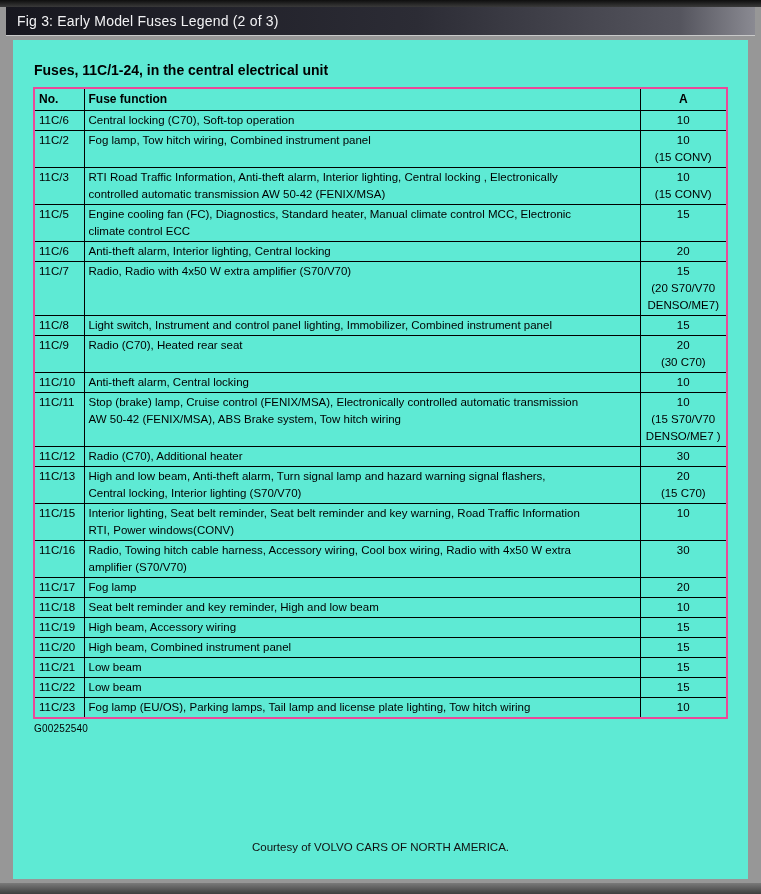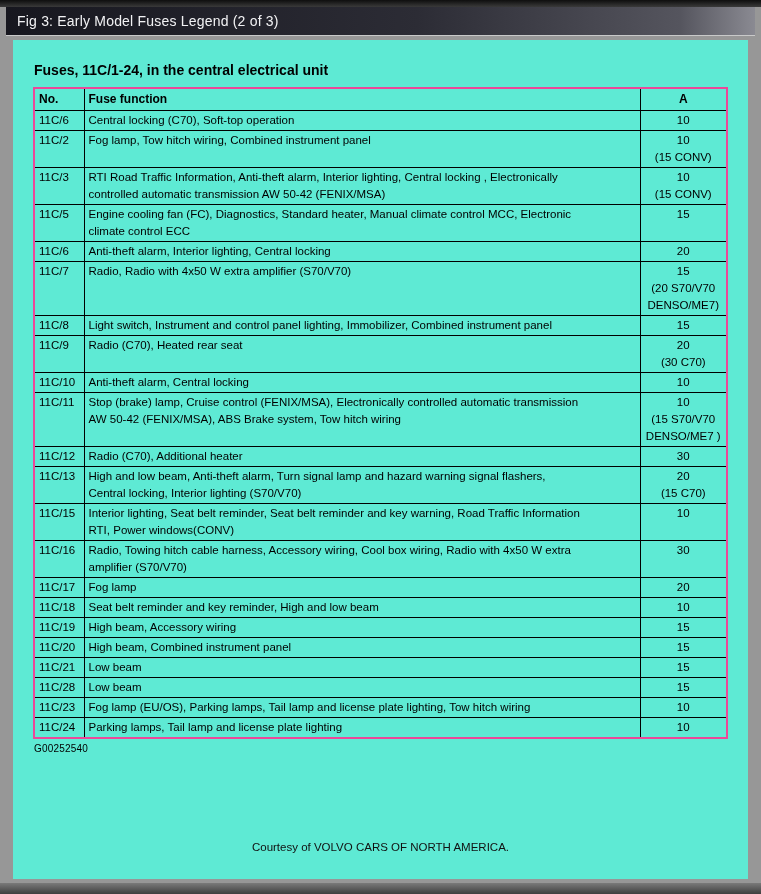--- a/index.html
+++ b/index.html
@@ -212,34 +212,29 @@
             <td class="col-no">11C/20</td>
             <td class="col-fn">High beam, Combined instrument panel</td>
             <td class="col-amp">15</td>
           </tr>
           <tr>
             <td class="col-no">11C/21</td>
             <td class="col-fn">Low beam</td>
             <td class="col-amp">15</td>
           </tr>
           <tr>
-            <td class="col-no">11C/28</td>
+            <td class="col-no">11C/22</td>
             <td class="col-fn">Low beam</td>
             <td class="col-amp">15</td>
           </tr>
           <tr>
             <td class="col-no">11C/23</td>
             <td class="col-fn">Fog lamp (EU/OS), Parking lamps, Tail lamp and license plate lighting, Tow hitch wiring</td>
             <td class="col-amp">10</td>
           </tr>
-          <tr>
-            <td class="col-no">11C/24</td>
-            <td class="col-fn">Parking lamps, Tail lamp and license plate lighting</td>
-            <td class="col-amp">10</td>
-          </tr>
         </tbody>
     </table>
 
     <div class="figure-id">G00252540</div>
 
     <div class="courtesy">Courtesy of VOLVO CARS OF NORTH AMERICA.</div>
   </div>
 
   <div class="bottom-strip"></div>
 </div>

